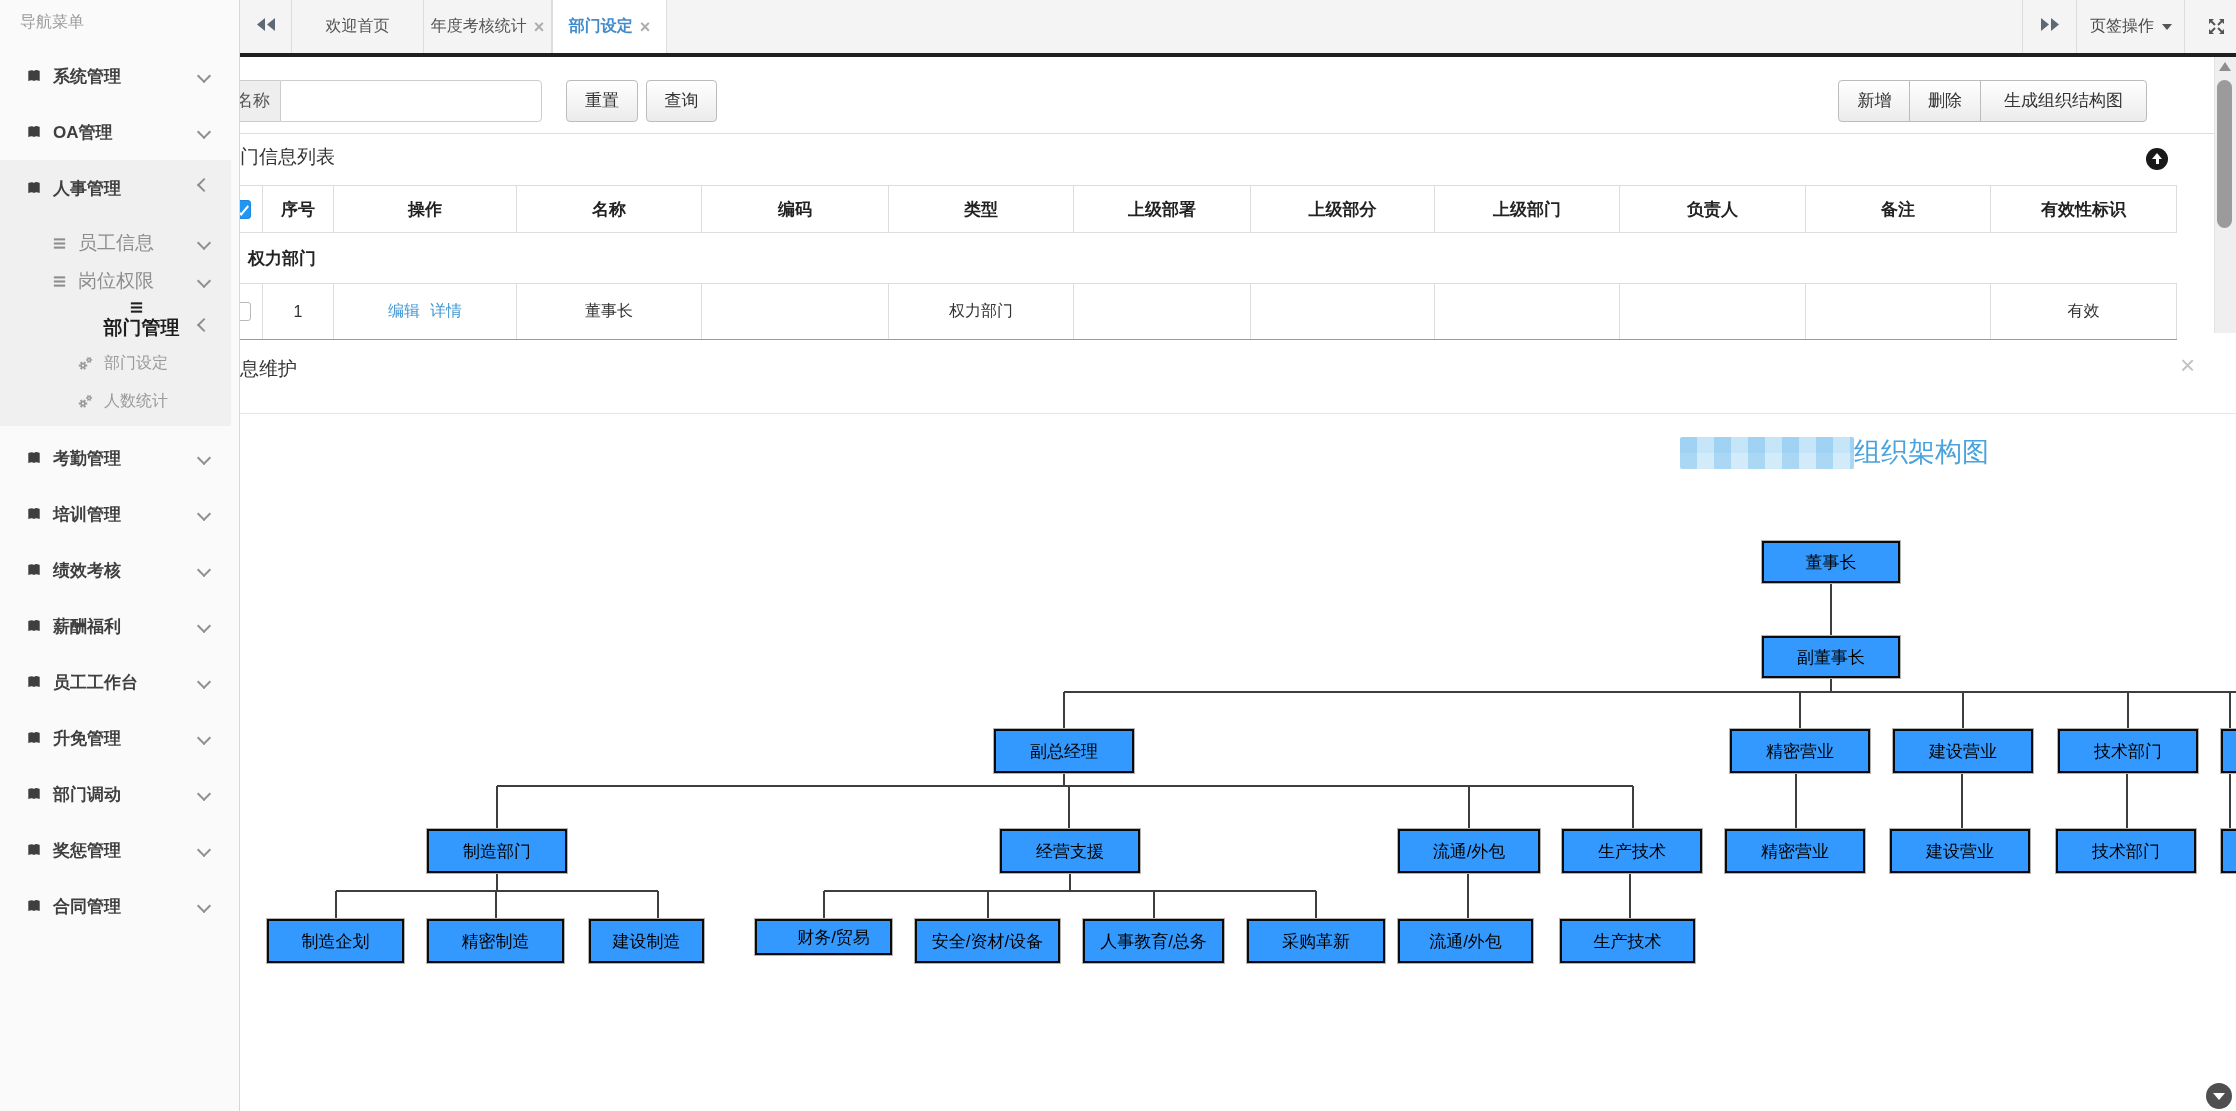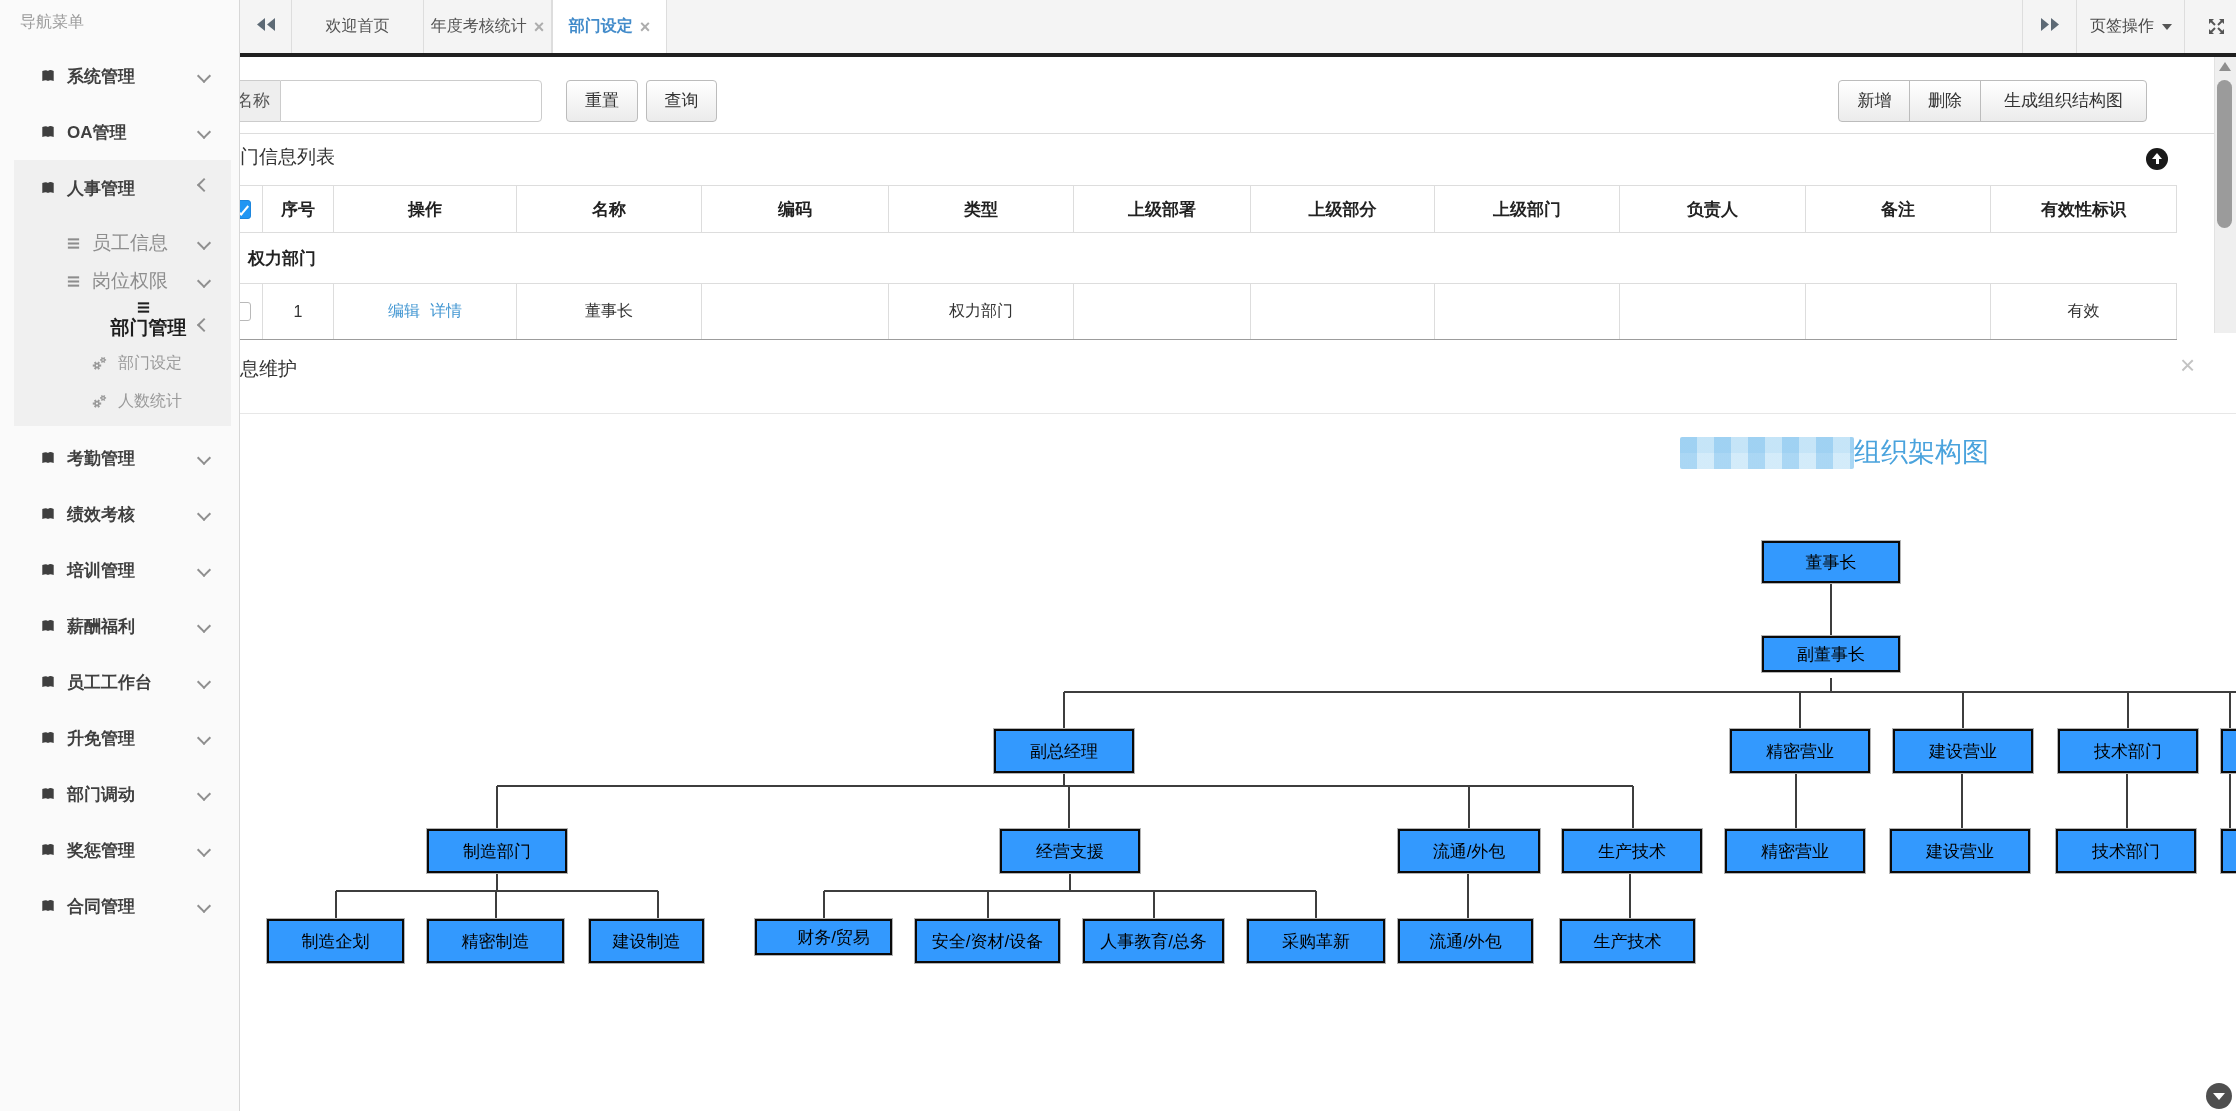--- a/index.html
+++ b/index.html
@@ -4,21 +4,21 @@
 <style>
   html,body{margin:0;padding:0;background:#fff;}
   #app{position:relative;width:2236px;height:1111px;overflow:hidden;
        font-family:"Liberation Sans","DejaVu Sans",sans-serif;background:#fff;color:#333;}
   .abs{position:absolute;}
 
   
   #sidebar{position:absolute;left:0;top:0;width:240px;height:1111px;background:#fafafa;
            border-right:1px solid #d7d7d7;z-index:30;box-sizing:border-box;}
   #sb-title{position:absolute;left:20px;top:12px;font-size:16px;color:#9c9c9c;}
-  #sb-menu{position:absolute;top:48px;left:0;right:8px;margin-left:14px;}
+  #sb-menu{position:absolute;top:48px;left:0;right:8px;}
   .sb-row{display:flex;align-items:center;position:relative;cursor:pointer;}
   .sb-row.lvl0{height:56px;padding-left:26px;font-size:17px;color:#3f3f3f;font-weight:600;}
   .sb-row.lvl1{height:38px;padding-left:52px;font-size:19px;color:#8d8d8d;}
   .sb-row.lvl2{height:38px;padding-left:78px;font-size:16px;color:#9a9a9a;}
   .sb-row.bold{color:#1d1d1d;font-weight:700;flex-direction:column;}
   .sb-icon{margin-right:11px;display:flex;align-items:center;}
   .sb-label{white-space:nowrap;}
   .chev{position:absolute;right:22px;width:8px;height:8px;border-left:2px solid #8f8f8f;border-bottom:2px solid #8f8f8f;}
   .chev.left{transform:rotate(-45deg);}
   .chev.down{transform:rotate(45deg);top:20px;}
@@ -133,21 +133,21 @@
       <line x1="824" y1="891" x2="1316" y2="891"></line>
       <line x1="824" y1="891" x2="824" y2="919"></line>
       <line x1="988" y1="891" x2="988" y2="919"></line>
       <line x1="1154" y1="891" x2="1154" y2="919"></line>
       <line x1="1316" y1="891" x2="1316" y2="919"></line>
       <line x1="1468" y1="873" x2="1468" y2="919"></line>
       <line x1="1630" y1="873" x2="1630" y2="919"></line>
     </svg>
   <div id="org-nodes">
       <div class="org-node" style="left: 1762px; top: 541px; width: 138px; height: 42px;">董事长</div>
-      <div class="org-node" style="left: 1762px; top: 636px; width: 138px; height: 36px;">副董事长</div>
+      <div class="org-node" style="left: 1762px; top: 636px; width: 138px; height: 42px;">副董事长</div>
       <div class="org-node" style="left: 994px; top: 729px; width: 140px; height: 44px;">副总经理</div>
       <div class="org-node" style="left: 1730px; top: 729px; width: 140px; height: 44px;">精密营业</div>
       <div class="org-node" style="left: 1893px; top: 729px; width: 140px; height: 44px;">建设营业</div>
       <div class="org-node" style="left: 2058px; top: 729px; width: 140px; height: 44px;">技术部门</div>
       <div class="org-node" style="left: 2221px; top: 729px; width: 140px; height: 44px;"></div>
       <div class="org-node" style="left: 427px; top: 829px; width: 140px; height: 44px;">制造部门</div>
       <div class="org-node" style="left: 1000px; top: 829px; width: 140px; height: 44px;">经营支援</div>
       <div class="org-node" style="left: 1398px; top: 829px; width: 142px; height: 44px;">流通/外包</div>
       <div class="org-node" style="left: 1562px; top: 829px; width: 140px; height: 44px;">生产技术</div>
       <div class="org-node" style="left: 1725px; top: 829px; width: 140px; height: 44px;">精密营业</div>
@@ -401,30 +401,30 @@
           </span>
           <span class="sb-label">考勤管理</span>
           <span class="chev left"></span>
         </div>
         <div class="sb-row lvl0">
           <span class="sb-icon">
             <svg viewBox="0 0 16 16" width="16" height="16">
               <path fill="currentColor" d="M2.3 3.1C5 1.8 6.9 1.9 8 3c1.1-1.1 3-1.2 5.7-.1V13c-2.7-1.1-4.6-1-5.7.1C6.9 12 5 11.9 2.3 13z"></path>
             </svg>
           </span>
+          <span class="sb-label">培训管理</span>
+          <span class="chev left"></span>
+        </div>
+        <div class="sb-row lvl0">
+          <span class="sb-icon">
+            <svg viewBox="0 0 16 16" width="16" height="16">
+              <path fill="currentColor" d="M2.3 3.1C5 1.8 6.9 1.9 8 3c1.1-1.1 3-1.2 5.7-.1V13c-2.7-1.1-4.6-1-5.7.1C6.9 12 5 11.9 2.3 13z"></path>
+            </svg>
+          </span>
           <span class="sb-label">绩效考核</span>
-          <span class="chev left"></span>
-        </div>
-        <div class="sb-row lvl0">
-          <span class="sb-icon">
-            <svg viewBox="0 0 16 16" width="16" height="16">
-              <path fill="currentColor" d="M2.3 3.1C5 1.8 6.9 1.9 8 3c1.1-1.1 3-1.2 5.7-.1V13c-2.7-1.1-4.6-1-5.7.1C6.9 12 5 11.9 2.3 13z"></path>
-            </svg>
-          </span>
-          <span class="sb-label">培训管理</span>
           <span class="chev left"></span>
         </div>
         <div class="sb-row lvl0">
           <span class="sb-icon">
             <svg viewBox="0 0 16 16" width="16" height="16">
               <path fill="currentColor" d="M2.3 3.1C5 1.8 6.9 1.9 8 3c1.1-1.1 3-1.2 5.7-.1V13c-2.7-1.1-4.6-1-5.7.1C6.9 12 5 11.9 2.3 13z"></path>
             </svg>
           </span>
           <span class="sb-label">薪酬福利</span>
           <span class="chev left"></span>

